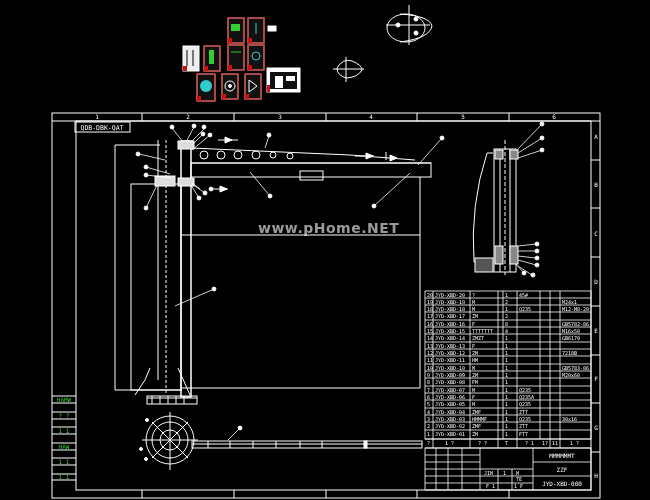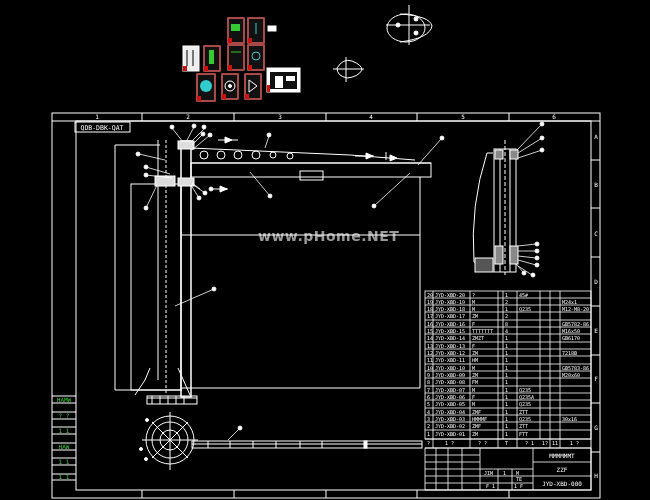--- a/index.html
+++ b/index.html
@@ -1,19 +1,19 @@
 <!DOCTYPE html>
 <html><head>
 <meta charset="utf-8">
 <style>
   html,body{margin:0;padding:0;background:#000;}
   body{width:650px;height:500px;position:relative;overflow:hidden;font-family:"DejaVu Sans Mono",monospace;color:#fff;}
   svg{position:absolute;left:0;top:0;}
   .t{font-family:"DejaVu Sans Mono",monospace;fill:#fff;}
-  .watermark{position:absolute;left:258px;top:228px;font-family:"DejaVu Sans",sans-serif;font-weight:bold;font-size:14px;color:#9a9a9a;letter-spacing:0.5px;}
+  .watermark{position:absolute;left:258px;top:220px;font-family:"DejaVu Sans",sans-serif;font-weight:bold;font-size:14px;color:#9a9a9a;letter-spacing:0.5px;}
 </style>
 </head>
 <body>
 
 <div class="watermark">www.pHome.NET</div>
 
 <svg width="650" height="500" viewBox="0 0 650 500">
 
   <g stroke="#fff" fill="none" stroke-width="1">
 

